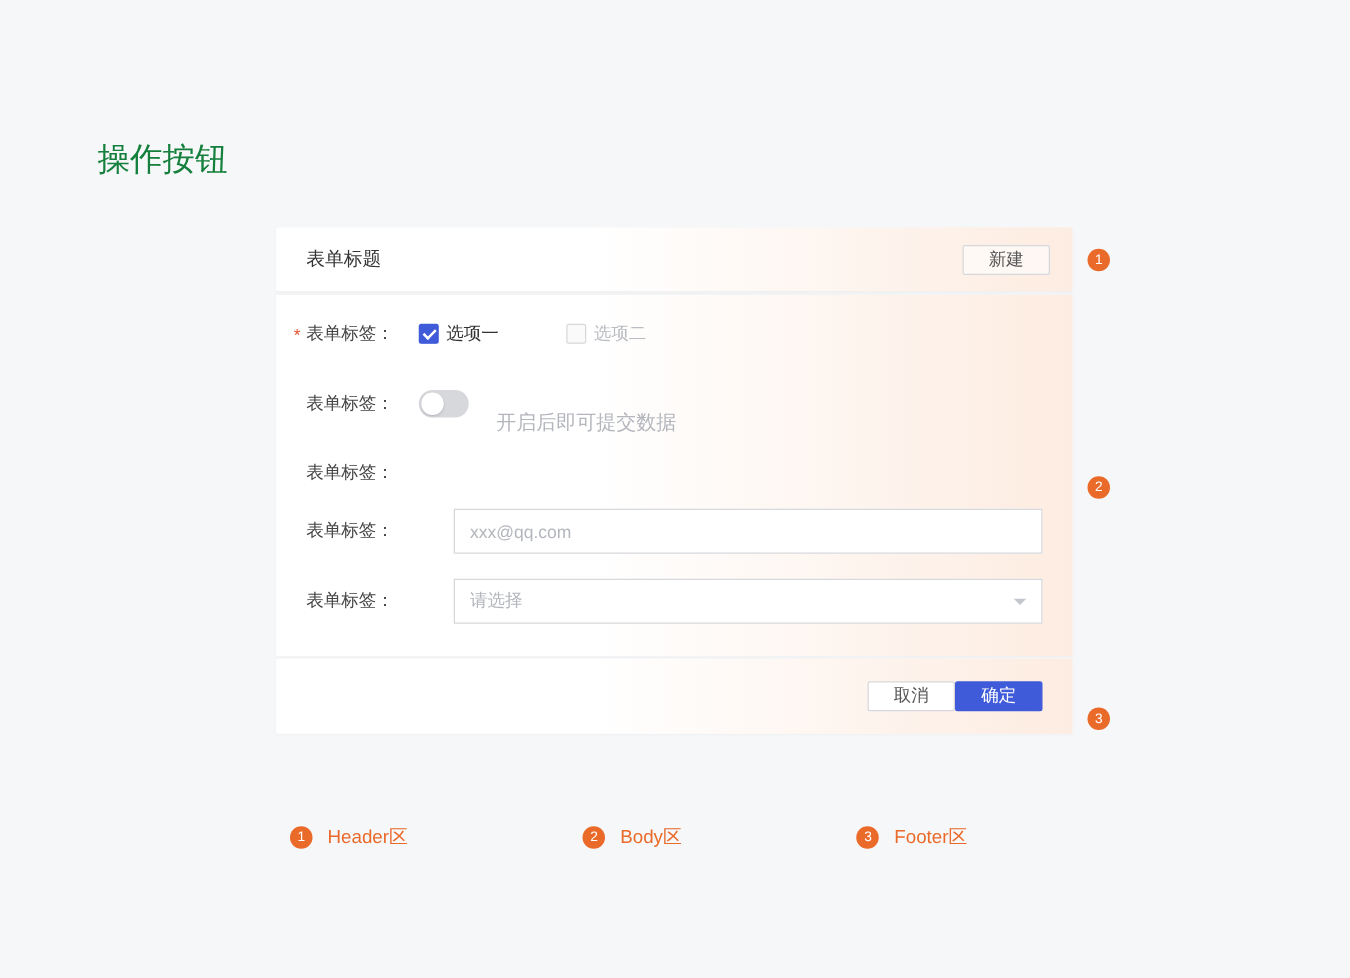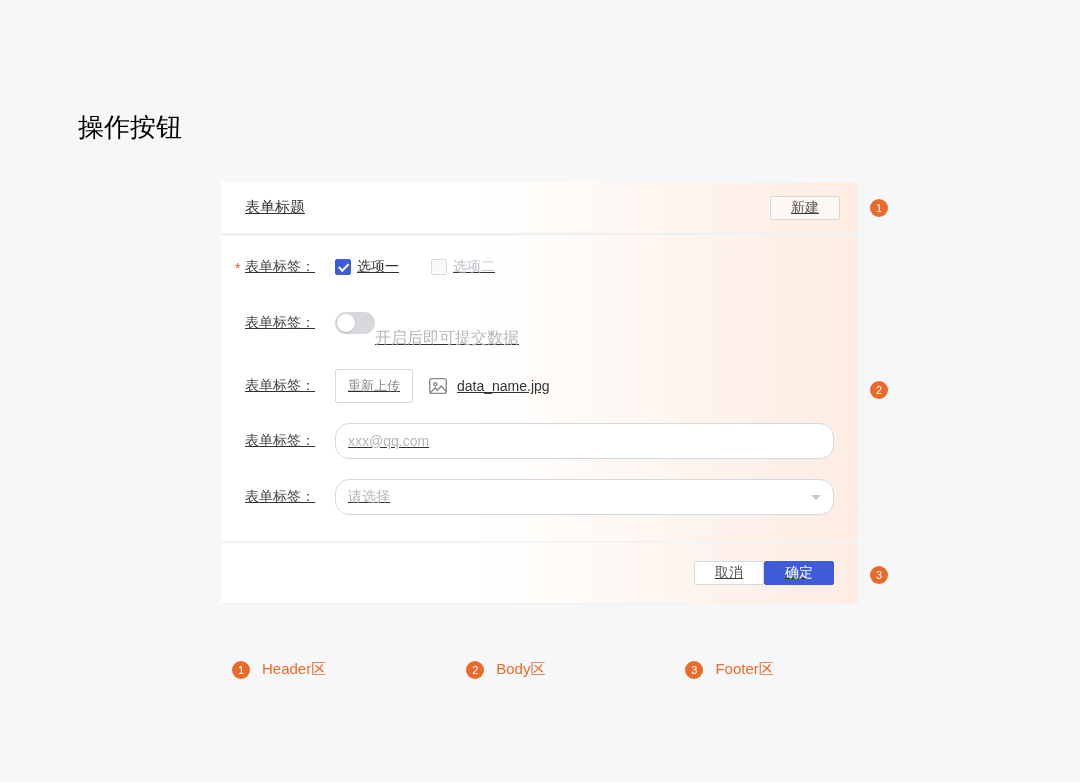--- a/index.html
+++ b/index.html
@@ -10,33 +10,32 @@
       font-family: -apple-system, "PingFang SC", "Microsoft YaHei", sans-serif;
       font-size: 14px;
       color: #333;
       position: relative;
     }
     .page-title {
       position: absolute;
       left: 78px;
       top: 110px;
       font-size: 26px;
-      color: #000000;
+      color: #15803d;
       font-weight: 400;
     }
     .form-panel {
       position: absolute;
       left: 221px;
       top: 182px;
       width: 637px;
     }
     .panel-section {
       background: linear-gradient(90deg, #ffffff 0%, #ffffff 40%, #fdece1 100%);
       box-shadow: 0 1px 2px rgba(0,0,0,0.03);
-      text-decoration: underline;
     }
     .panel-header {
       height: 52px;
       display: flex;
       align-items: center;
       justify-content: space-between;
       padding: 0 18px 0 24px;
       border-bottom: 1px solid #eee;
     }
     .panel-header-title {
@@ -85,20 +84,21 @@
       content: "*";
       color: #e3552f;
       position: absolute;
       left: -10px;
       top: 2px;
     }
     .controls {
       flex: 1;
       display: flex;
       align-items: center;
+      gap: 22px;
     }
 
     .checkbox {
       display: inline-flex;
       align-items: center;
       gap: 6px;
       cursor: pointer;
     }
     .checkbox .box {
       width: 16px; height: 16px;
@@ -148,28 +148,29 @@
       cursor: pointer;
       font-size: 13px;
     }
     .file-item { display: inline-flex; align-items: center; gap: 8px; }
     .file-name { color: #333; }
 
     .input, .select {
       width: 100%;
       height: 36px;
       border: 1px solid #d7d8dc;
-      border-radius: 14px;
+      border-radius: 0;
       background: #fff;
       padding: 0 12px;
       font-size: 14px;
       color: #333;
       display:flex;
       align-items:center;
       justify-content:space-between;
+      margin-left:28px;
     }
     .input input {
       border: none; outline: none; width:100%; background: transparent;
       font-size: 14px; color:#333;
     }
     .input input::placeholder { color:#b3b6bc; }
     .select .placeholder { color:#b3b6bc;text-align:right; }
     .select .caret {
       width:0; height:0;
       border-left:5px solid transparent;
@@ -254,31 +255,20 @@
     <div class="form-row">
       <div class="label">表单标签：</div>
       <div class="controls">
         <div class="switch"></div>
         <span class="hint">开启后即可提交数据</span>
       </div>
     </div>
 
     <div class="form-row">
       <div class="label">表单标签：</div>
-      <div class="controls" style="gap:14px;">
-        <button class="small-btn">重新上传</button>
-        <div class="file-item">
-          <svg class="image-icon-svg" viewBox="0 0 24 24" fill="none" stroke="#888" stroke-width="1.5">
-            <rect x="3" y="4" width="18" height="16" rx="2"></rect>
-            <circle cx="9" cy="10" r="1.7"></circle>
-            <path d="M21 18l-5.5-6-4 4.5L9 14l-6 6"></path>
-          </svg>
-          <span class="file-name">data_name.jpg</span>
-        </div>
-      </div>
     </div>
 
     <div class="form-row">
       <div class="label">表单标签：</div>
       <div class="controls">
         <div class="input">
           <input type="text" placeholder="xxx@qq.com" style="">
         </div>
       </div>
     </div>

